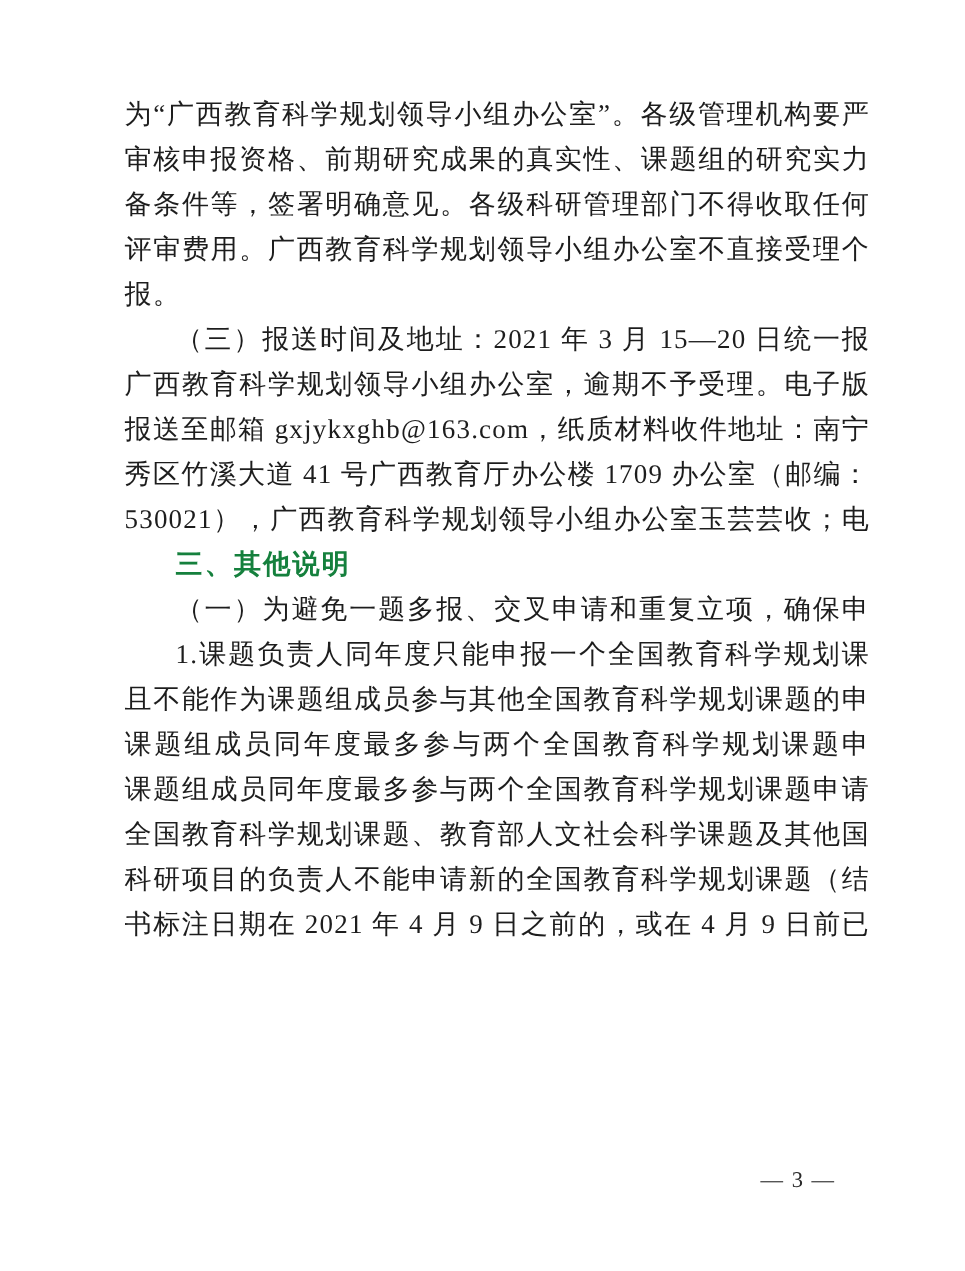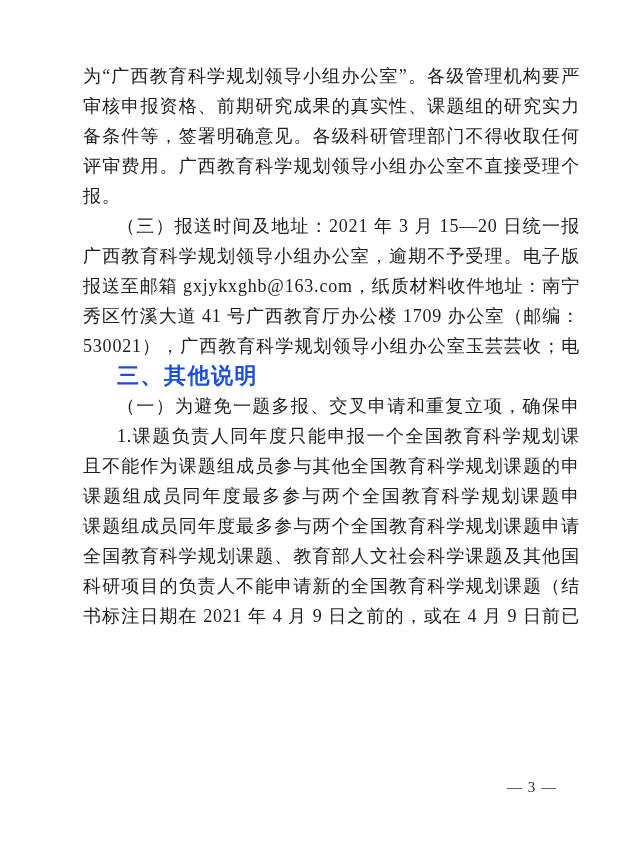--- a/index.html
+++ b/index.html
@@ -33,23 +33,23 @@
   }
   .ln.end {
     text-align-last: left;
   }
   .ln.ind {
     text-indent: 34px;
   }
   .ln.head {
     font-family: "Liberation Sans", "DejaVu Sans", sans-serif;
     font-weight: bold;
-    font-size: 22px;
+    font-size: 18px;
     letter-spacing: 1.5px;
-    color: #1d4ed8;
+    color: #15803d;
   }
   .pageno {
     position: absolute;
     top: 778px;
     left: 437px;
     width: 120px;
     height: 18px;
     line-height: 18px;
     text-align: right;
     font-size: 15px;

